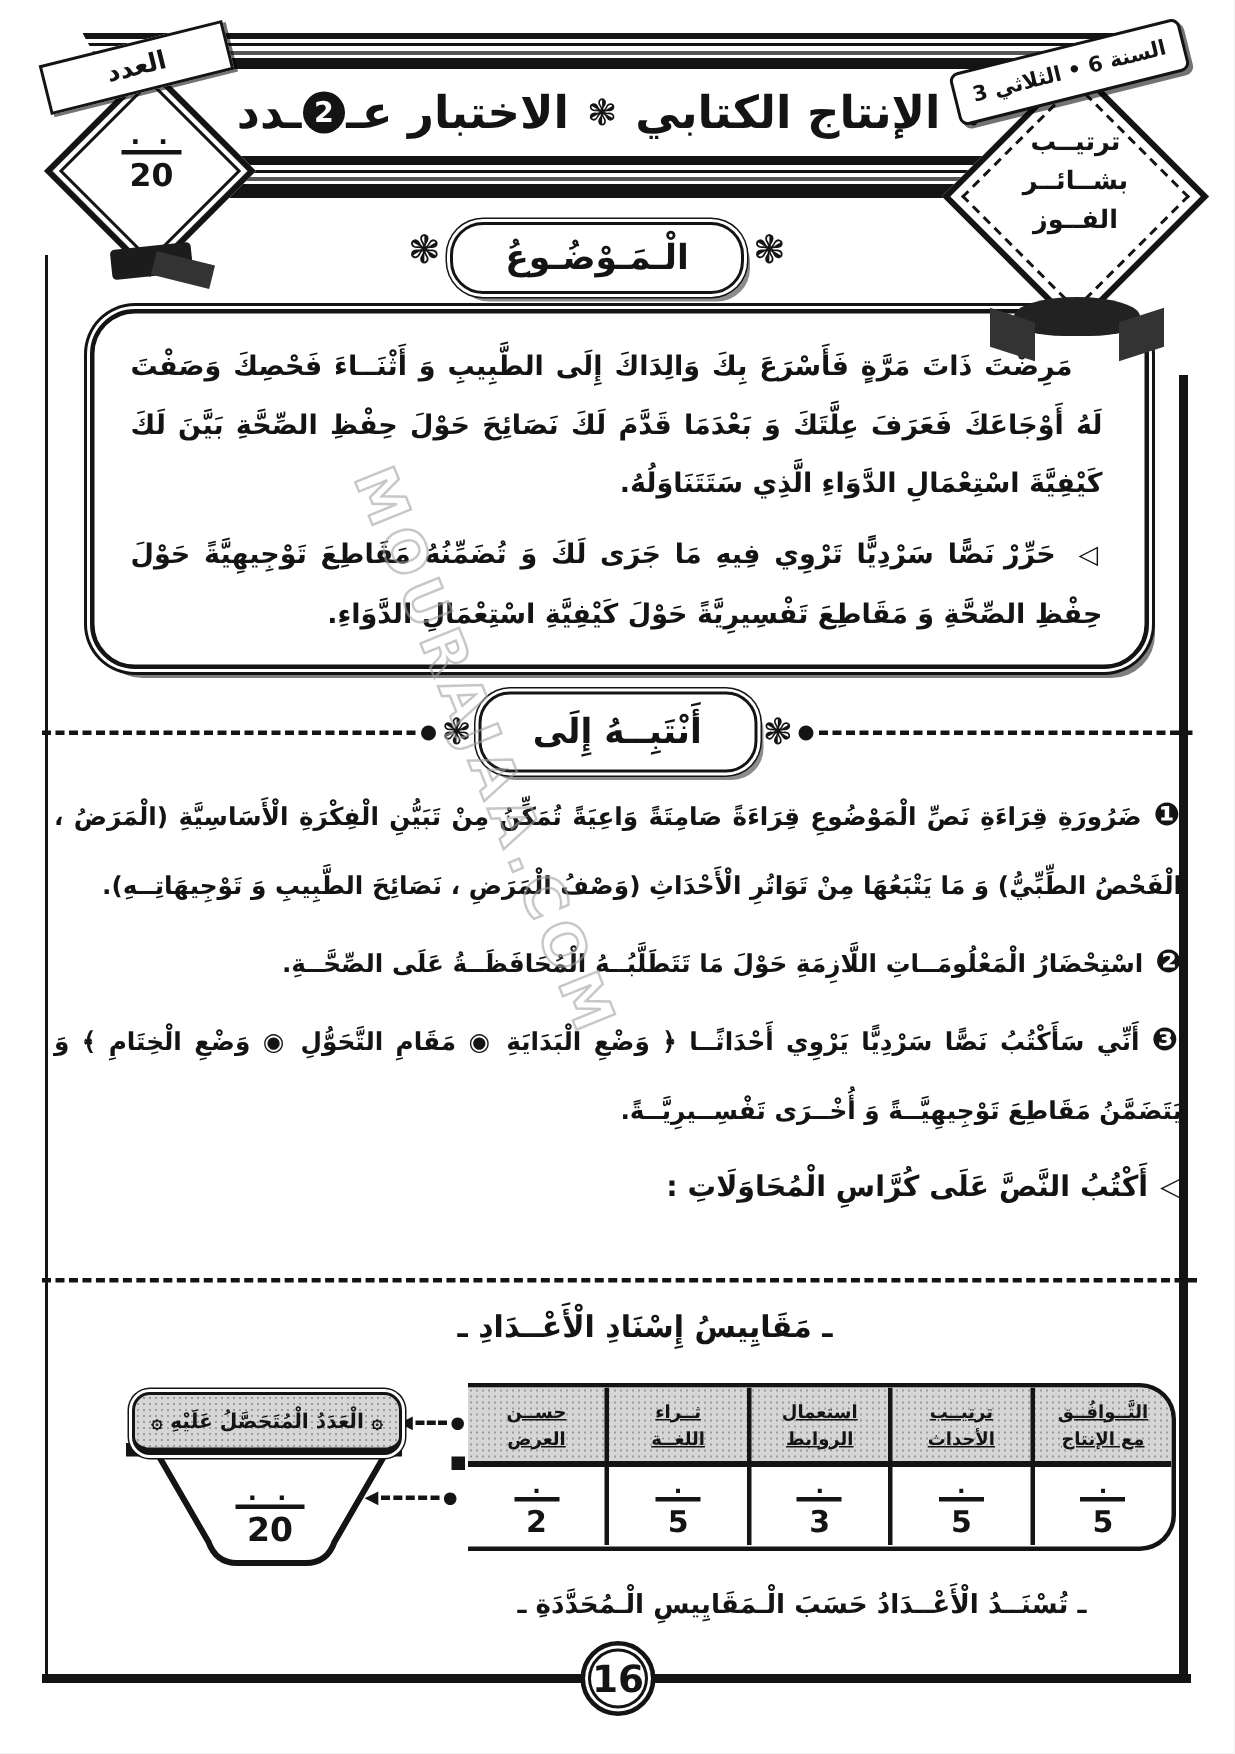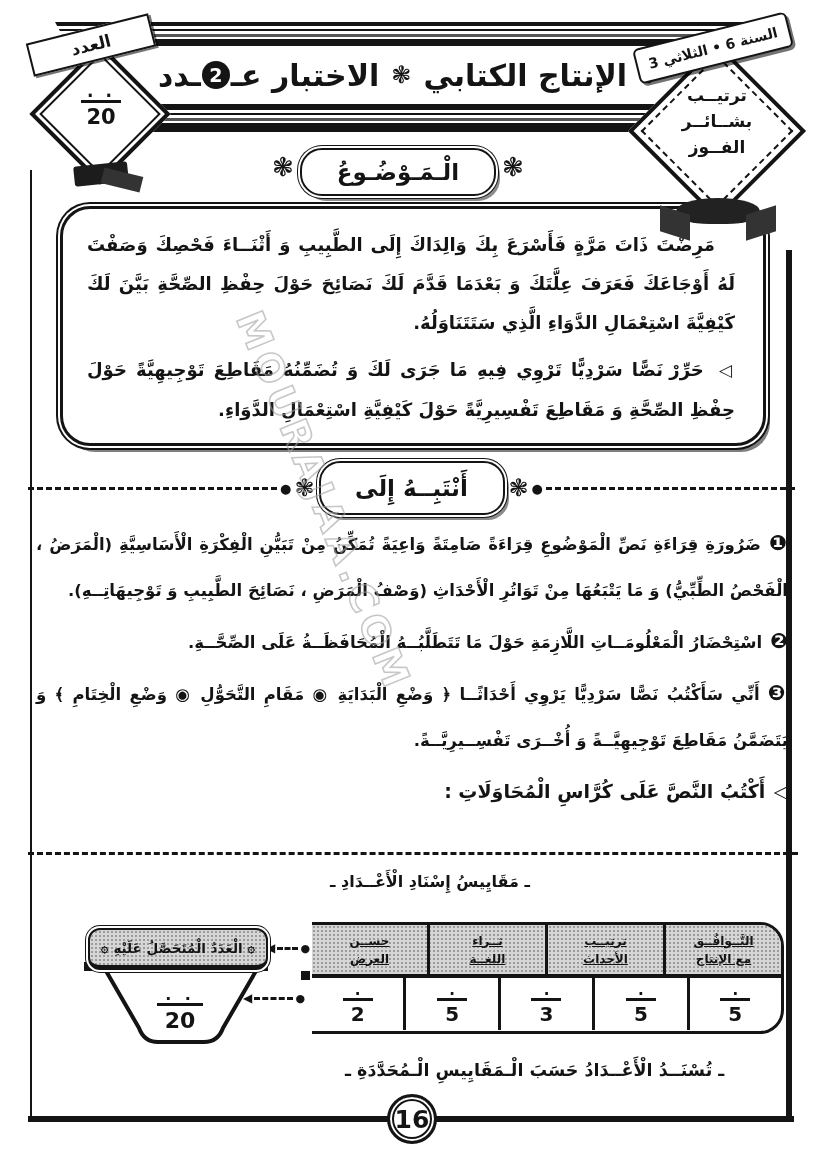--- a/index.html
+++ b/index.html
@@ -81,21 +81,21 @@
   
   .attn-list { position:absolute; left:36px; top:520px; width:752px; direction:rtl; font-size:16.5px; z-index:2; }
   .attn-item { line-height:46px; text-align:justify; margin-bottom:4px; }
   .attn-item .inum { font-size:21px; margin-inline-end:8px; }
   .write-note { margin-top:16px; font-size:19px; text-align:left; direction:rtl; display:flex; justify-content:flex-start; gap:8px; }
 
   .divider2 { position:absolute; left:28px; top:852px; width:770px; border-top:3px dashed #141414; }
 
   
   .grading-heading { position:absolute; left:250px; top:872px; width:360px; text-align:center;
-    font-size:16px; direction:rtl; }
+    font-size:20px; direction:rtl; }
   .speckle { background-color:#d6d6d6; background-image:radial-gradient(#9b9b9b 1px, rgba(0,0,0,0) 1px); background-size:4px 4px; }
   .score-table { position:absolute; left:312px; top:922px; width:472px; height:112px; direction:rtl;
     border:3px solid #141414; border-left:none; border-radius:0 24px 24px 0; overflow:hidden; background:#fff; }
   .thead { display:flex; height:53px; border-bottom:4px solid #141414; }
   .tbody { display:flex; height:52px; }
   .hc,.vc { flex:1; display:flex; flex-direction:column; align-items:center; justify-content:center; }
   .hc:not(:last-child),.vc:not(:last-child) { border-left:3px solid #141414; }
   .hc { font-size:12px; line-height:18px; text-align:center;text-decoration:underline; }
   .vc .dot { font-size:15px; line-height:10px; }
   .vc .bar { width:30px; height:3px; background:#141414; margin:3px 0; }
@@ -235,20 +235,24 @@
     <div class="thead speckle">
       <div class="hc">
         <div>التَّــوافُــق</div>
         <div>مع الإنتاج</div>
       </div>
       <div class="hc">
         <div>ترتيــب</div>
         <div>الأحداث</div>
       </div>
       <div class="hc">
+        <div>استعمال</div>
+        <div>الروابط</div>
+      </div>
+      <div class="hc">
         <div>ثــراء</div>
         <div>اللغــة</div>
       </div>
       <div class="hc">
         <div>حســن</div>
         <div>العرض</div>
       </div>
     </div>
     <div class="tbody">
       <div class="vc">

